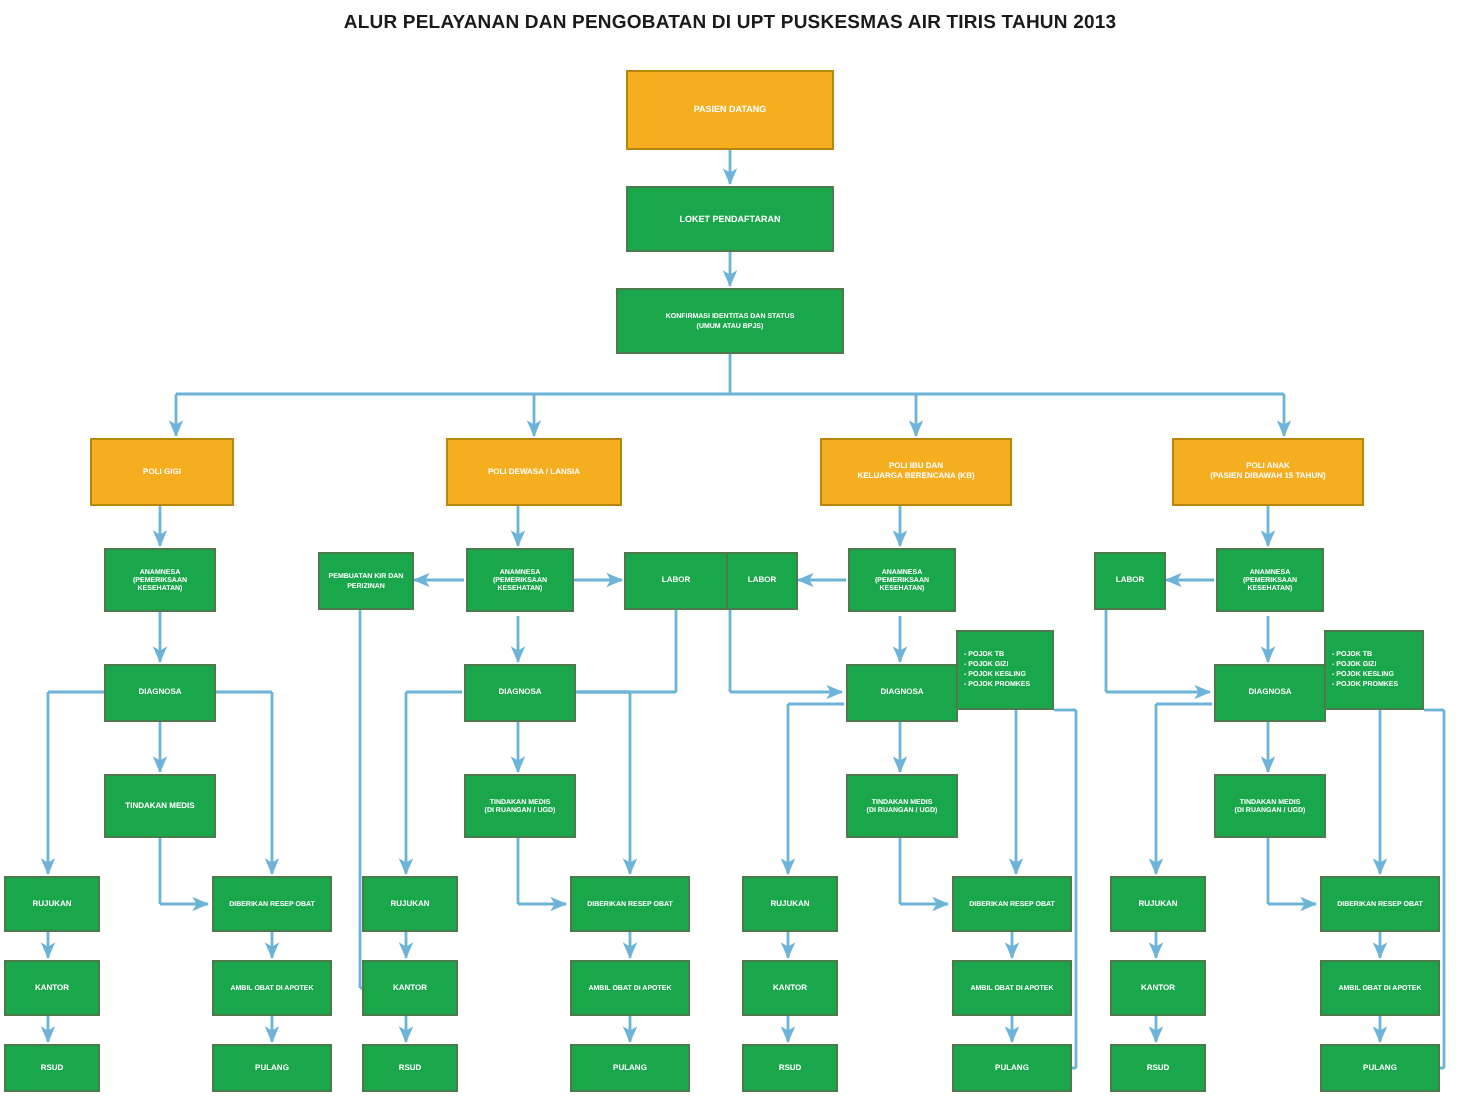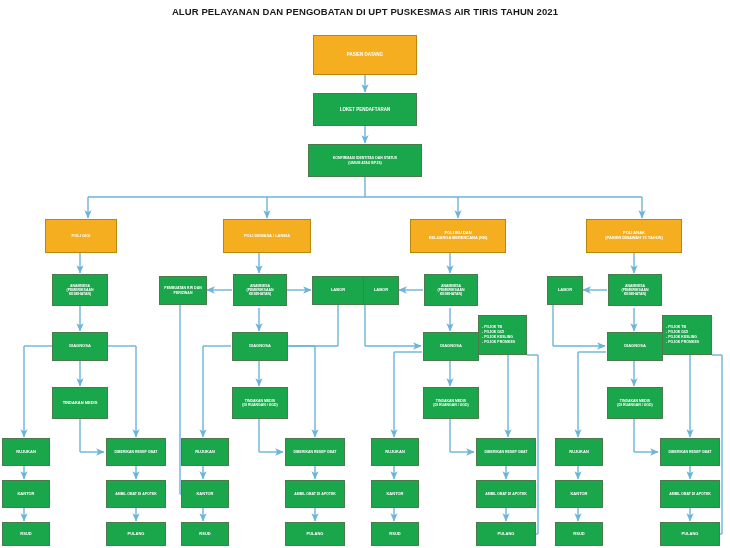--- a/index.html
+++ b/index.html
@@ -27,21 +27,21 @@
   .listnode span{padding-left:3px;white-space:pre-line;line-height:1.5;}
 
   svg.wires{position:absolute;left:0;top:0;width:730px;height:548px;
             pointer-events:none;}
 </style>
 </head>
 <body>
 
 <div id="chart">
 
-  <div class="title">ALUR PELAYANAN DAN PENGOBATAN DI UPT PUSKESMAS AIR TIRIS TAHUN 2021</div>
+  <div class="title">ALUR PELAYANAN DAN PENGOBATAN DI UPT PUSKESMAS AIR TIRIS TAHUN 2013</div>
 
   <svg class="wires" viewBox="0 0 730 548">
     <defs>
       <marker id="ah" markerWidth="7" markerHeight="7" refX="5.6" refY="3" orient="auto">
         <path d="M0,0.4 L6,3 L0,5.6 L1.5,3 Z" fill="#6db4d8"></path>
       </marker>
     </defs>
     <g stroke="#6db4d8" stroke-width="1.4" fill="none">
 
       <line x1="365" y1="75" x2="365" y2="92" marker-end="url(#ah)"></line>

